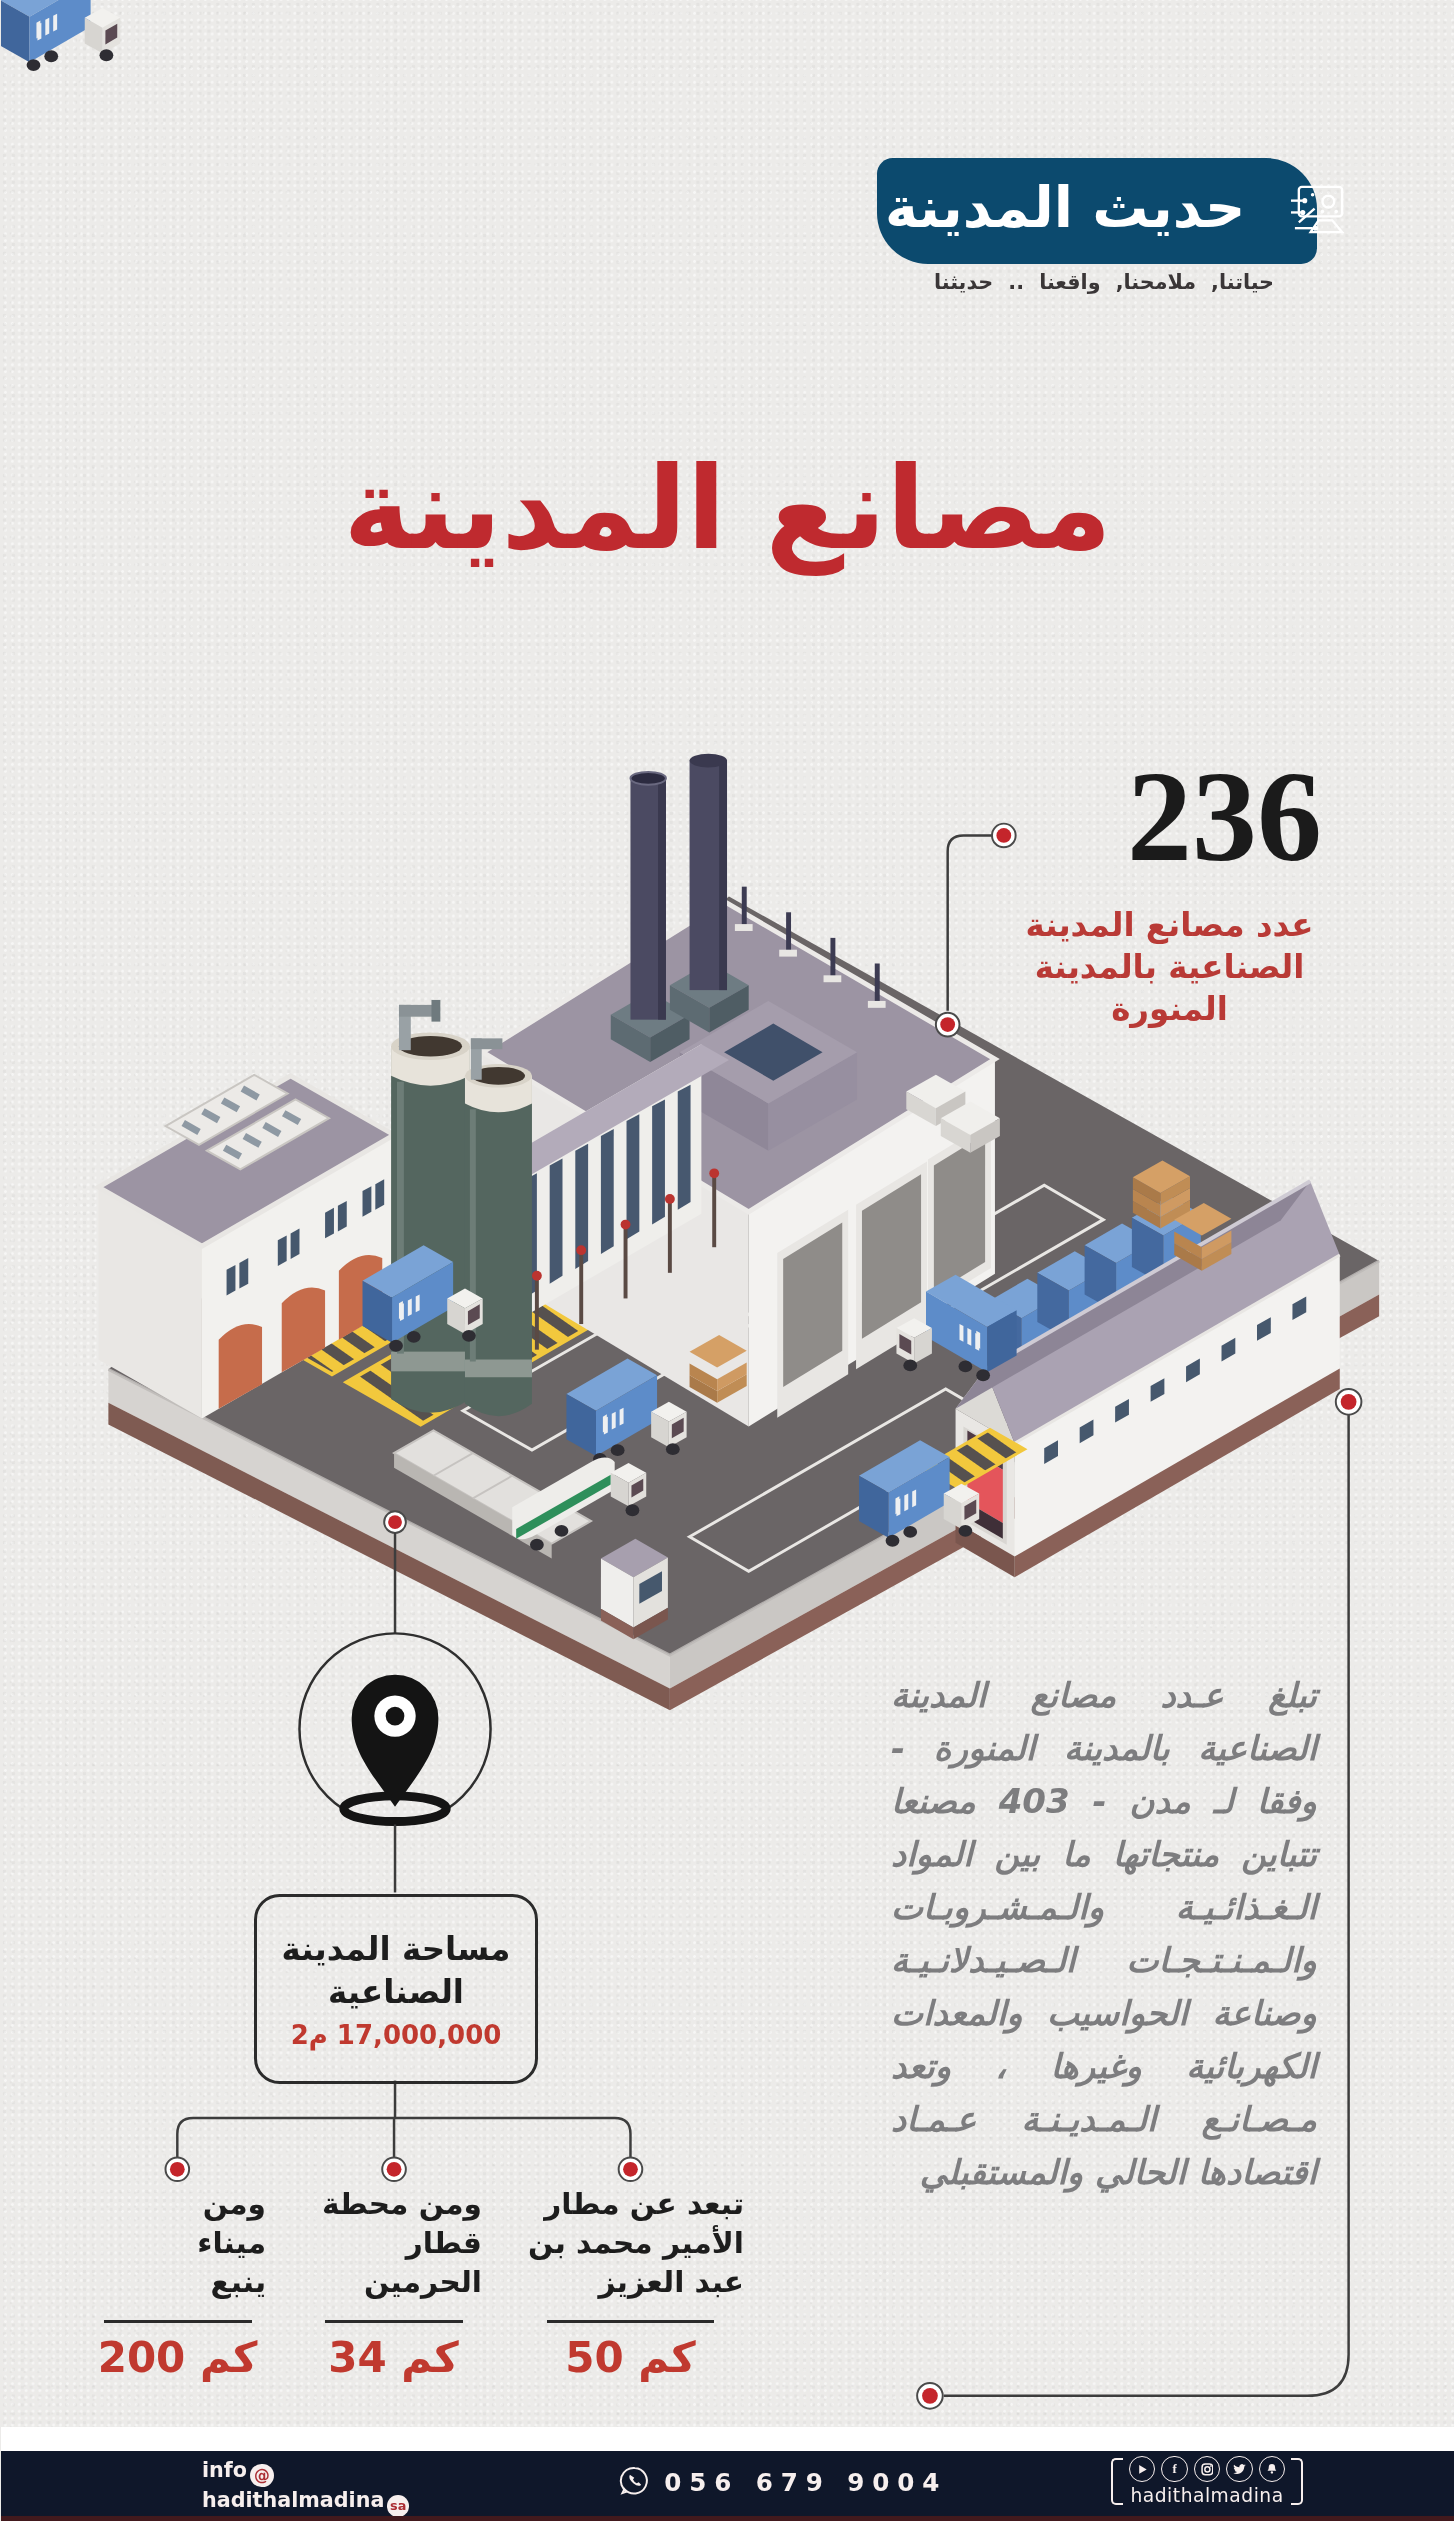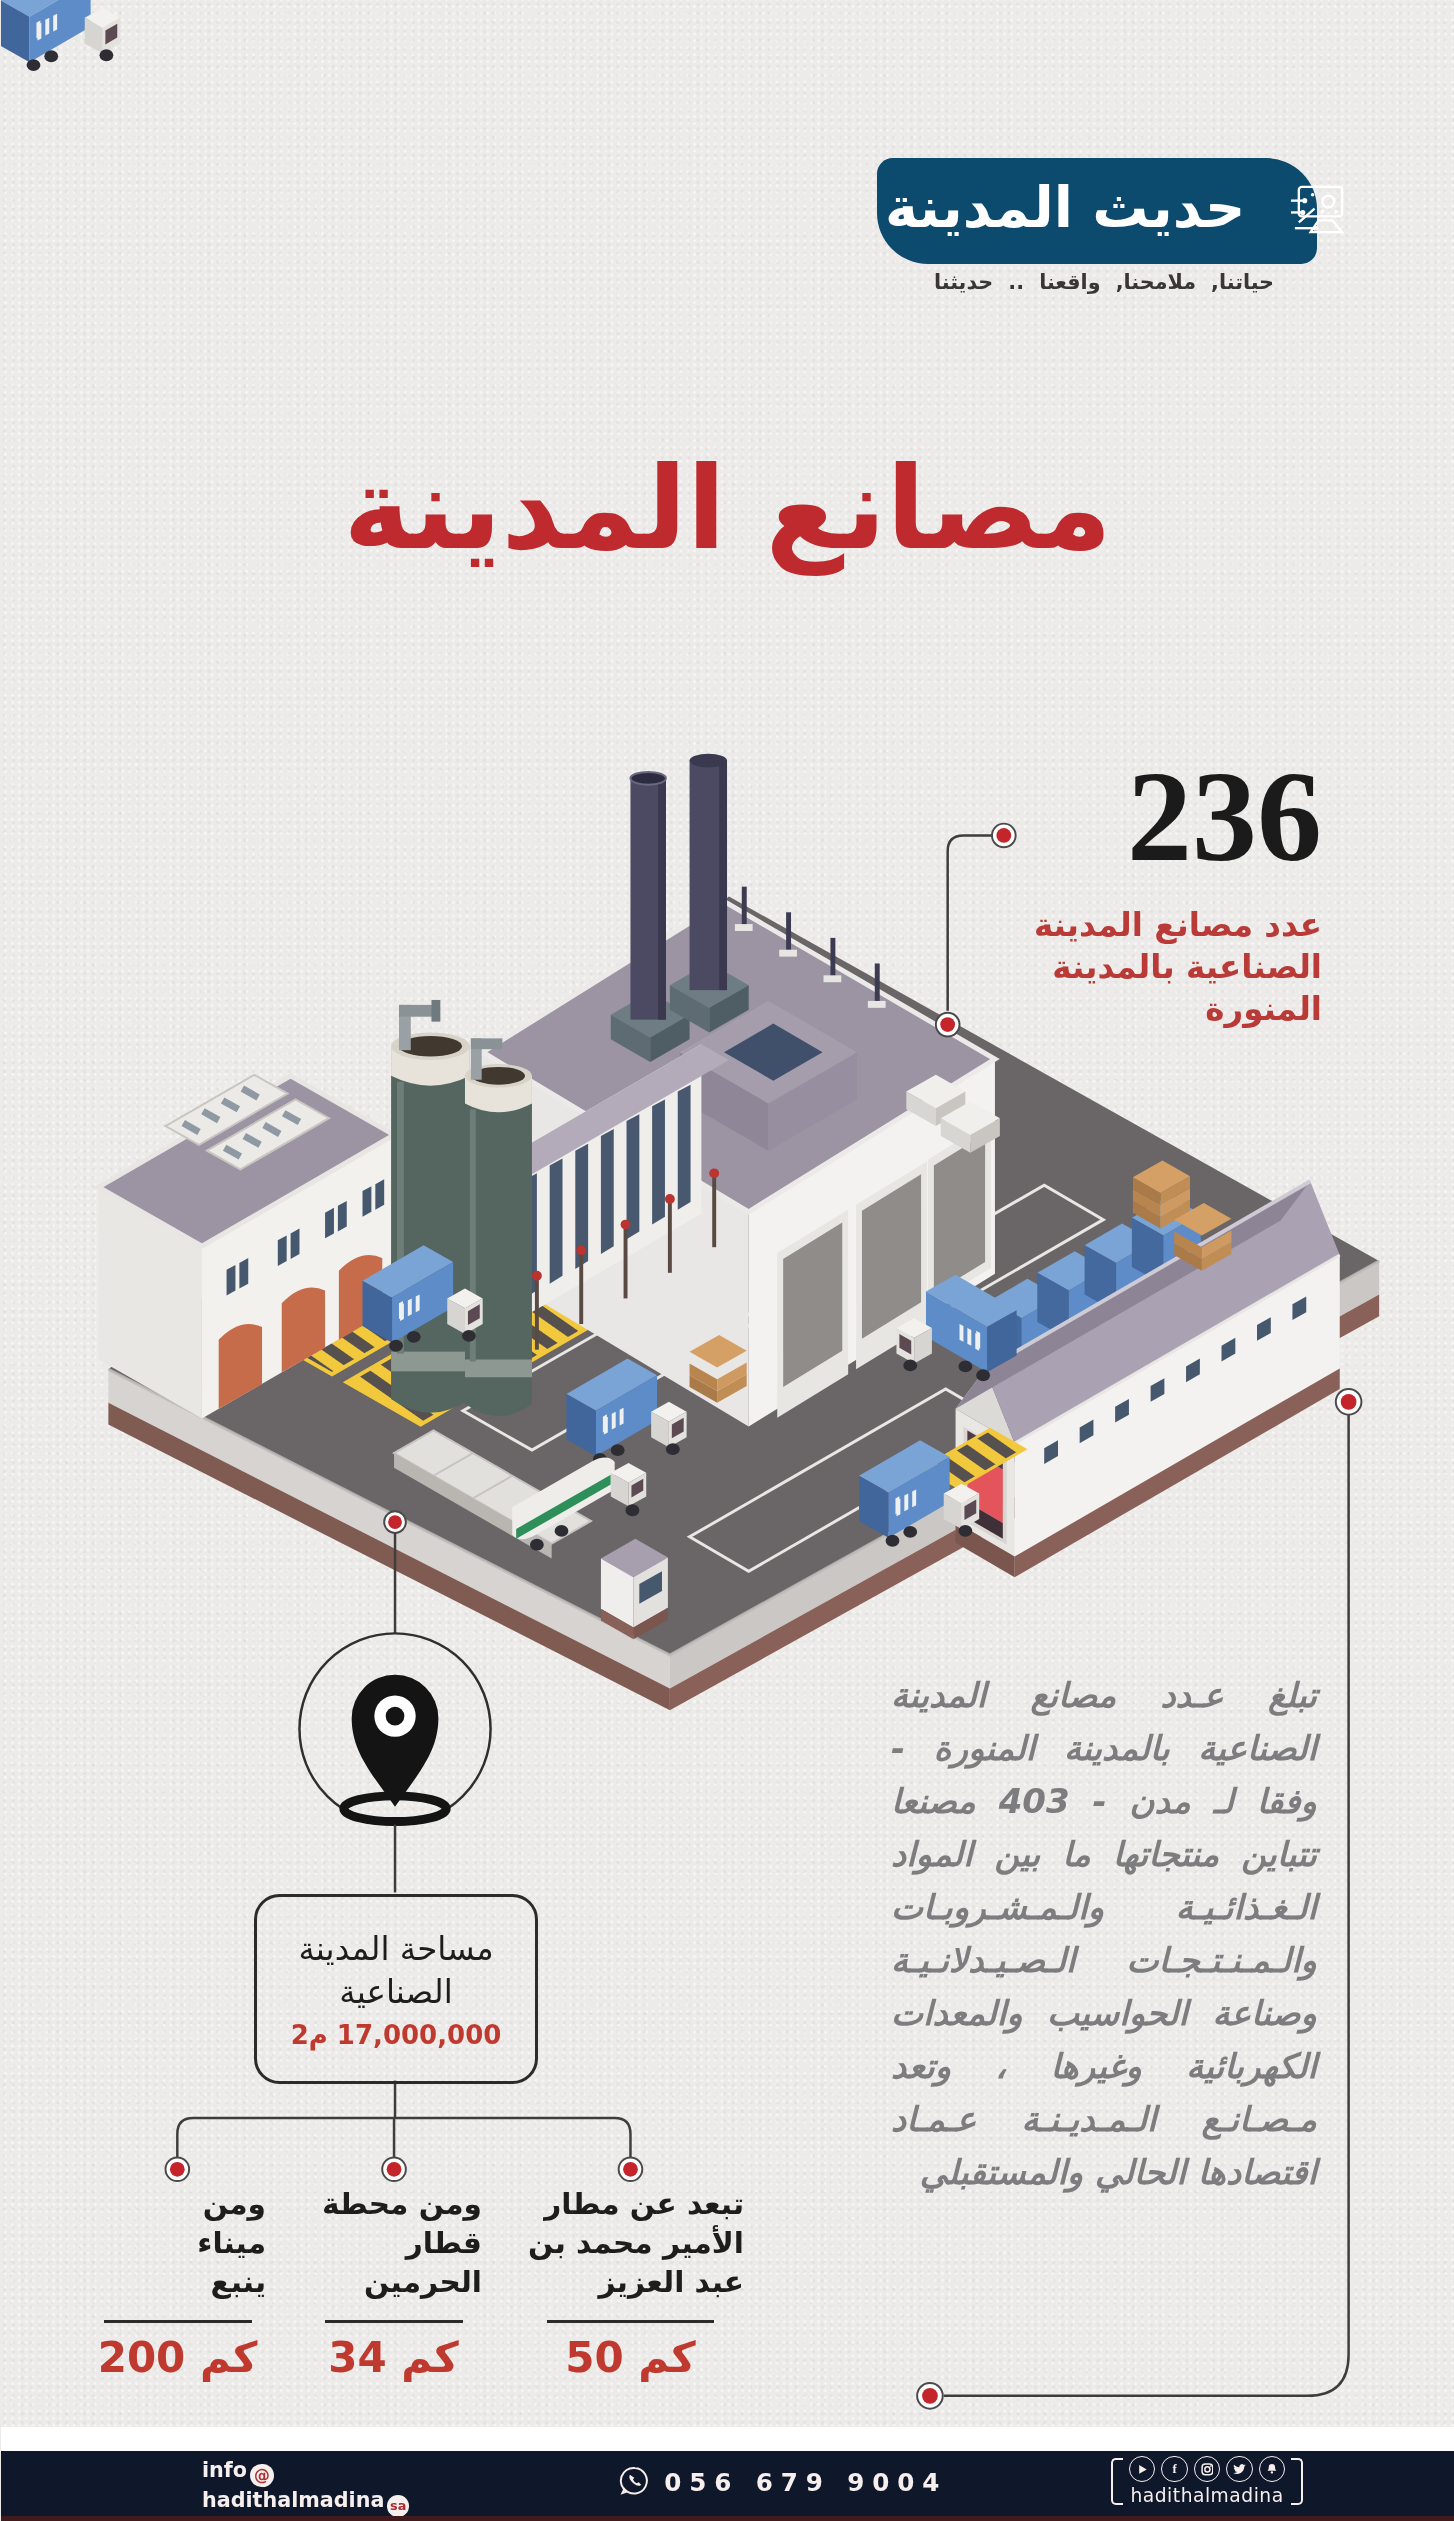--- a/index.html
+++ b/index.html
@@ -41,38 +41,38 @@
     left:0;top:435px;width:1455px;text-align:center;
     font-size:114px;font-weight:bold;color:#bf2a2f;z-index:3;line-height:1.3;
   }
   
   .stat-236{
     left:1017px;top:751px;width:305px;text-align:right;z-index:3;
     font-family:"Liberation Serif","DejaVu Serif",serif;
     font-size:130px;font-weight:bold;color:#1b1b1b;line-height:1;
   }
   .stat-caption{
-    left:1017px;top:904px;width:305px;z-index:3;
+    left:1017px;top:904px;width:305px;text-align:center;z-index:3;
     font-size:32.5px;line-height:42px;font-weight:bold;color:#b93a36;
   }
   
   .paragraph{
     left:891px;top:1669px;width:426px;z-index:3;
     font-size:34px;line-height:53px;font-weight:bold;color:#7d7d7f;
     direction:rtl;
   }
   .para-line{text-align:justify;text-align-last:justify;font-style:italic;}
   .para-line:last-child{text-align-last:right;}
   
   .area-card{
     left:254px;top:1894px;width:278px;height:184px;z-index:3;
     border:3px solid #2b2b2b;border-radius:25.6px;
     display:flex;flex-direction:column;align-items:center;justify-content:center;
   }
-  .area-label{font-size:32.5px;line-height:43px;font-weight:normal;color:#1d1d1d;text-align:center;}
+  .area-label{font-size:32.5px;line-height:43px;font-weight:bold;color:#1d1d1d;text-align:center;}
   .area-value{font-size:26px;font-weight:bold;color:#c0392f;margin-top:5.9px;direction:rtl;}
   
   .dist-col{top:2185px;text-align:center;z-index:3;}
   .dist-col .lbl{font-size:29.6px;line-height:39px;font-weight:bold;color:#1d1d1d;text-align:right;}
   .dist-rule{height:3px;background:#2b2b2b;margin:17.7px auto 9.9px auto;}
   .dist-value{font-size:42px;font-weight:bold;color:#c0392f;direction:ltr;}
   #dist-right{left:517px;width:227px;}
   #dist-mid{left:305px;width:177px;}
   #dist-left{left:89px;width:177px;}
   

